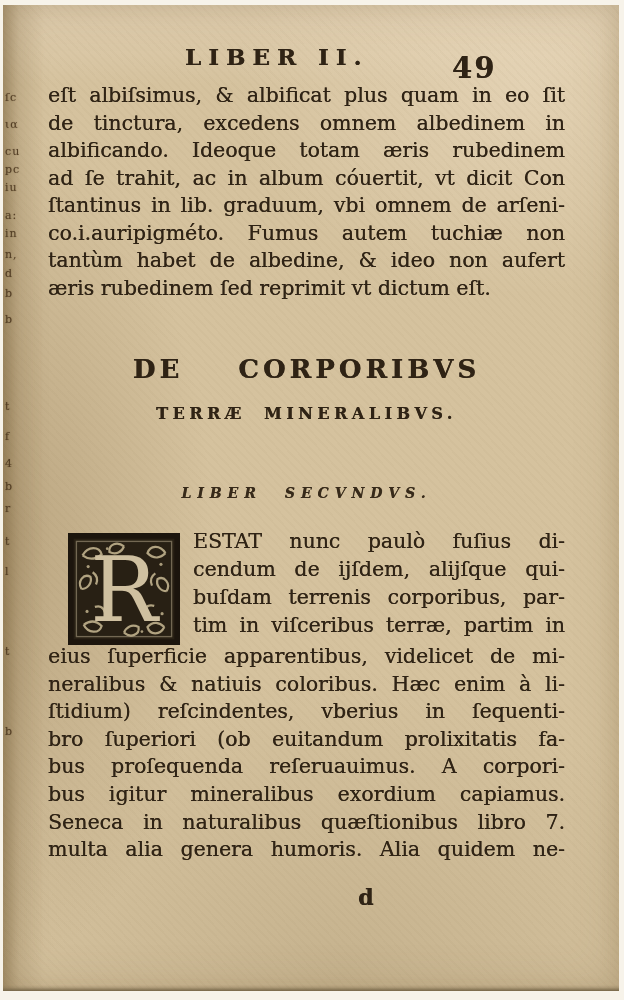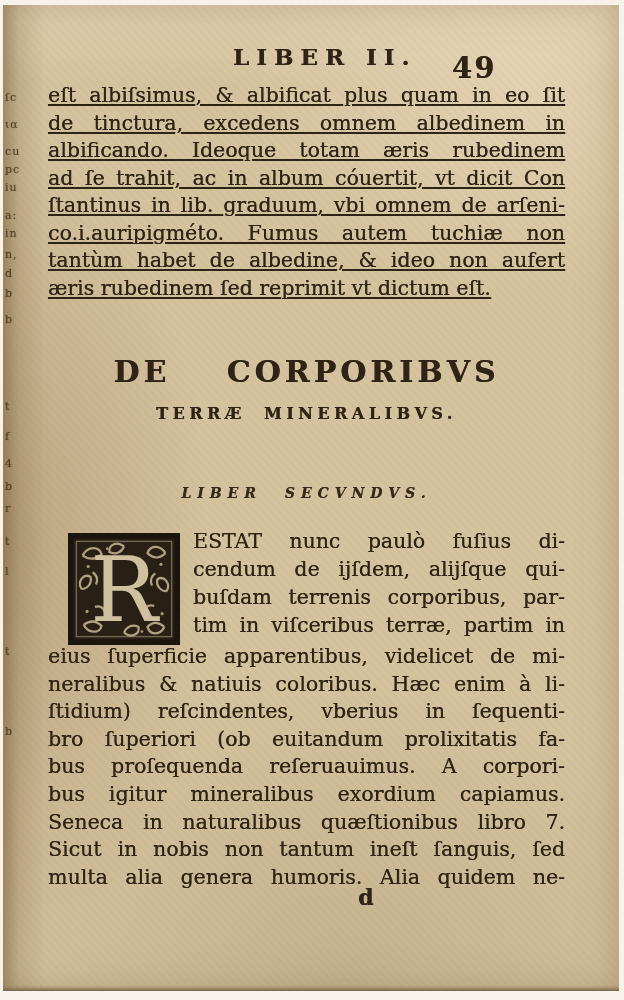--- a/index.html
+++ b/index.html
@@ -24,37 +24,37 @@
   .page::after{
     content:"";position:absolute;left:0;right:0;bottom:0;height:6px;
     background:linear-gradient(180deg, rgba(125,108,79,0) 0%, rgba(125,108,79,.25) 40%, #776749 100%);
   }
   .frag{
     position:absolute;left:2px;width:16px;font-size:11px;color:rgba(66,46,22,.72);
     text-shadow:0 0 1px rgba(66,46,22,.5);letter-spacing:1px;
   }
   .running-head{
     position:absolute;left:182px;top:38px;font-size:23px;font-weight:700;
-    letter-spacing:7px;color:#2f2315;text-shadow:.3px 0 0 rgba(47,35,21,.8);margin-left:48px;
+    letter-spacing:7px;color:#2f2315;text-shadow:.3px 0 0 rgba(47,35,21,.8);
   }
   .page-num{
     position:absolute;left:449px;top:46px;font-size:29px;font-weight:700;
     letter-spacing:2px;text-shadow:.3px 0 0 rgba(47,35,21,.8);
   }
-  .textcol{position:absolute;left:45px;width:517px;text-decoration:underline;}
+  .textcol{position:absolute;left:45px;width:517px;}
   .para1{top:77px;}
   .bl{
     height:27.5px;line-height:27.5px;font-size:20.5px;
     text-align:justify;text-align-last:justify;white-space:nowrap;
     text-shadow:.28px 0 0 rgba(47,35,21,.85);
   }
   .bl.short{text-align-last:left;}
   .h1row{
     position:absolute;left:45px;top:349px;width:517px;text-align:center;
-    font-size:30px;font-weight:700;letter-spacing:4px;word-spacing:42px;
+    font-size:26px;font-weight:700;letter-spacing:4px;word-spacing:42px;
     text-shadow:.3px 0 0 rgba(47,35,21,.85);
   }
   .h2row{
     position:absolute;left:45px;top:399px;width:517px;text-align:center;
     font-size:16px;font-weight:700;letter-spacing:4.5px;word-spacing:8px;
     text-shadow:.3px 0 0 rgba(47,35,21,.85);
   }
   .h3row{
     position:absolute;left:45px;top:480px;width:517px;text-align:center;
     font-size:14px;font-style:italic;font-weight:600;letter-spacing:6px;word-spacing:12px;
@@ -152,20 +152,19 @@
       <div class="bl">tim in viſceribus terræ, partim in</div>
     </div>
     <div class="fullw">
       <div class="bl">eius ſuperficie apparentibus, videlicet de mi-</div>
       <div class="bl">neralibus &amp; natiuis coloribus. Hæc enim à li-</div>
       <div class="bl">ſtidium) reſcindentes, vberius in ſequenti-</div>
       <div class="bl">bro ſuperiori (ob euitandum prolixitatis fa-</div>
       <div class="bl">bus proſequenda reſeruauimus. A corpori-</div>
       <div class="bl">bus igitur mineralibus exordium capiamus.</div>
       <div class="bl">Seneca in naturalibus quæſtionibus libro 7.</div>
-      <div class="bl">Sicut in nobis non tantum ineſt ſanguis, ſed</div>
       <div class="bl">multa alia genera humoris. Alia quidem ne-</div>
     </div>
   </div>
 
   <div class="catchword">d</div>
 
 </div>
 
 </body></html>

